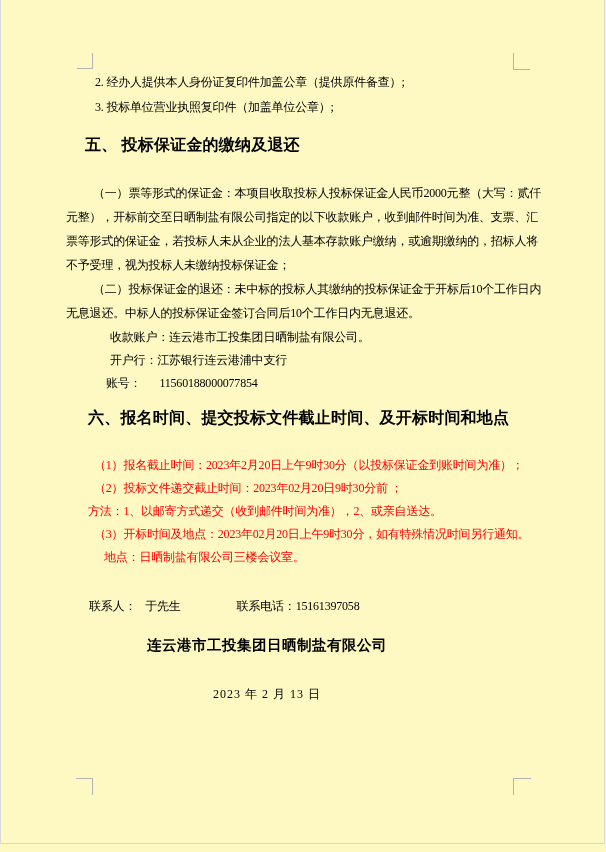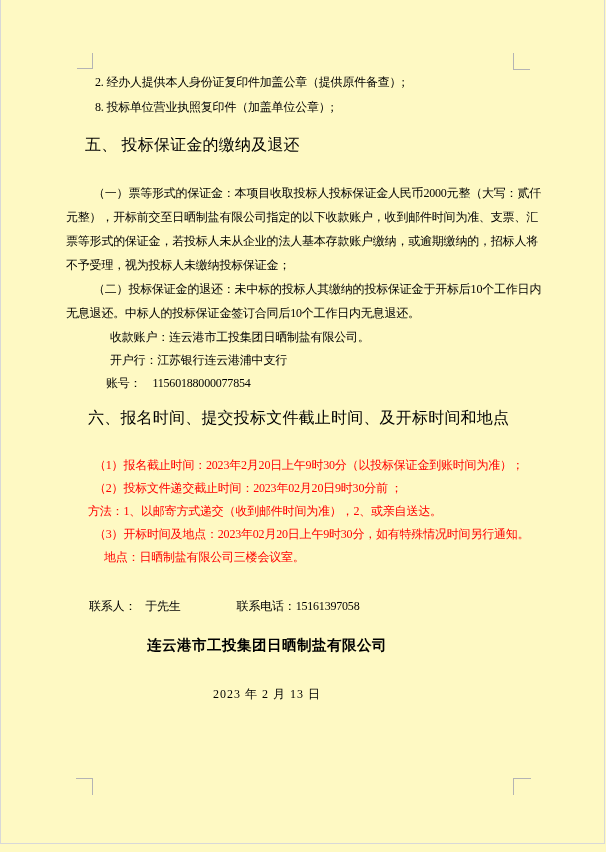--- a/index.html
+++ b/index.html
@@ -29,21 +29,21 @@
     position:absolute;
     font-size:12px;
     line-height:15px;
     letter-spacing:-0.2px;
     white-space:pre;
     color:var(--text);
   }
   .red{color:var(--red);}
   .h{
     font-size:16px;
-    font-weight:normal;
+    font-weight:bold;
     line-height:21px;
     letter-spacing:0.2px;
   }
   .center{left:0;width:534px;text-align:center;}
   .sig-company{font-size:14.5px;font-weight:bold;line-height:17px;letter-spacing:0.5px;}
   .sig-date{font-size:12px;line-height:16px;letter-spacing:1px;}
   .seg{display:inline-block;}
 </style>
 </head>
 <body>
@@ -57,35 +57,35 @@
   <div class="mark" style="left:92px;top:53px;width:1px;height:16px;"></div>
   <div class="mark" style="left:77px;top:68px;width:16px;height:1px;"></div>
   <div class="mark" style="left:513px;top:53px;width:1px;height:17px;"></div>
   <div class="mark" style="left:513px;top:69px;width:17px;height:1px;"></div>
   <div class="mark" style="left:76px;top:778px;width:16px;height:1px;"></div>
   <div class="mark" style="left:92px;top:778px;width:1px;height:17px;"></div>
   <div class="mark" style="left:513px;top:778px;width:18px;height:1px;"></div>
   <div class="mark" style="left:513px;top:778px;width:1px;height:17px;"></div>
 
   <div class="ln" style="left:95px;top:75px;">2. 经办人提供本人身份证复印件加盖公章（提供原件备查）;</div>
-  <div class="ln" style="left:95px;top:100px;">8. 投标单位营业执照复印件（加盖单位公章）;</div>
+  <div class="ln" style="left:95px;top:100px;">3. 投标单位营业执照复印件（加盖单位公章）;</div>
 
   <div class="ln h" style="left:85px;top:134px;">五、 投标保证金的缴纳及退还</div>
 
   <div class="ln" style="left:93px;top:186px;">（一）票等形式的保证金：本项目收取投标人投标保证金人民币2000元整（大写：贰仟</div>
   <div class="ln" style="left:66px;top:210px;">元整），开标前交至日晒制盐有限公司指定的以下收款账户，收到邮件时间为准、支票、汇</div>
   <div class="ln" style="left:66px;top:234px;">票等形式的保证金，若投标人未从企业的法人基本存款账户缴纳，或逾期缴纳的，招标人将</div>
   <div class="ln" style="left:66px;top:258px;">不予受理，视为投标人未缴纳投标保证金；</div>
 
   <div class="ln" style="left:93px;top:282px;">（二）投标保证金的退还：未中标的投标人其缴纳的投标保证金于开标后10个工作日内</div>
   <div class="ln" style="left:66px;top:306px;">无息退还。中标人的投标保证金签订合同后10个工作日内无息退还。</div>
 
   <div class="ln" style="left:110px;top:330px;">收款账户：连云港市工投集团日晒制盐有限公司。</div>
   <div class="ln" style="left:110px;top:353px;">开户行：江苏银行连云港浦中支行</div>
-  <div class="ln" style="left:106px;top:376px;"><span class="seg">账号：</span><span class="seg" style="margin-left:11px;">11560188000077854</span></div>
+  <div class="ln" style="left:106px;top:376px;"><span class="seg">账号：</span><span class="seg" style="margin-left:18px;">11560188000077854</span></div>
 
   <div class="ln h" style="left:88px;top:407px;">六、报名时间、提交投标文件截止时间、及开标时间和地点</div>
 
   <div class="ln red" style="left:94px;top:458px;">（1）报名截止时间：2023年2月20日上午9时30分（以投标保证金到账时间为准）；</div>
   <div class="ln red" style="left:94px;top:481px;">（2）投标文件递交截止时间：2023年02月20日9时30分前 ；</div>
   <div class="ln red" style="left:88px;top:504px;">方法：1、以邮寄方式递交（收到邮件时间为准），2、或亲自送达。</div>
   <div class="ln red" style="left:94px;top:527px;">（3）开标时间及地点：2023年02月20日上午9时30分，如有特殊情况时间另行通知。</div>
   <div class="ln red" style="left:104px;top:550px;text-align:right;">地点：日晒制盐有限公司三楼会议室。</div>
 
   <div class="ln" style="left:89px;top:599px;"><span class="seg">联系人：</span><span class="seg" style="margin-left:9px;">于先生</span><span class="seg" style="margin-left:56px;">联系电话：</span><span class="seg">15161397058</span></div>

